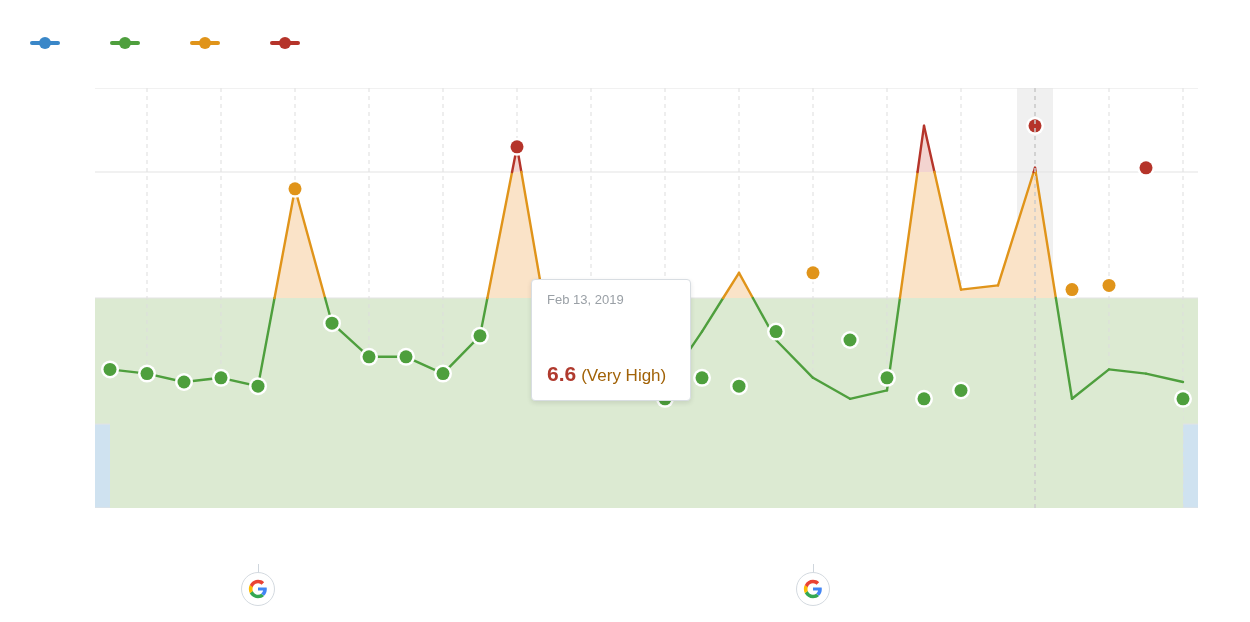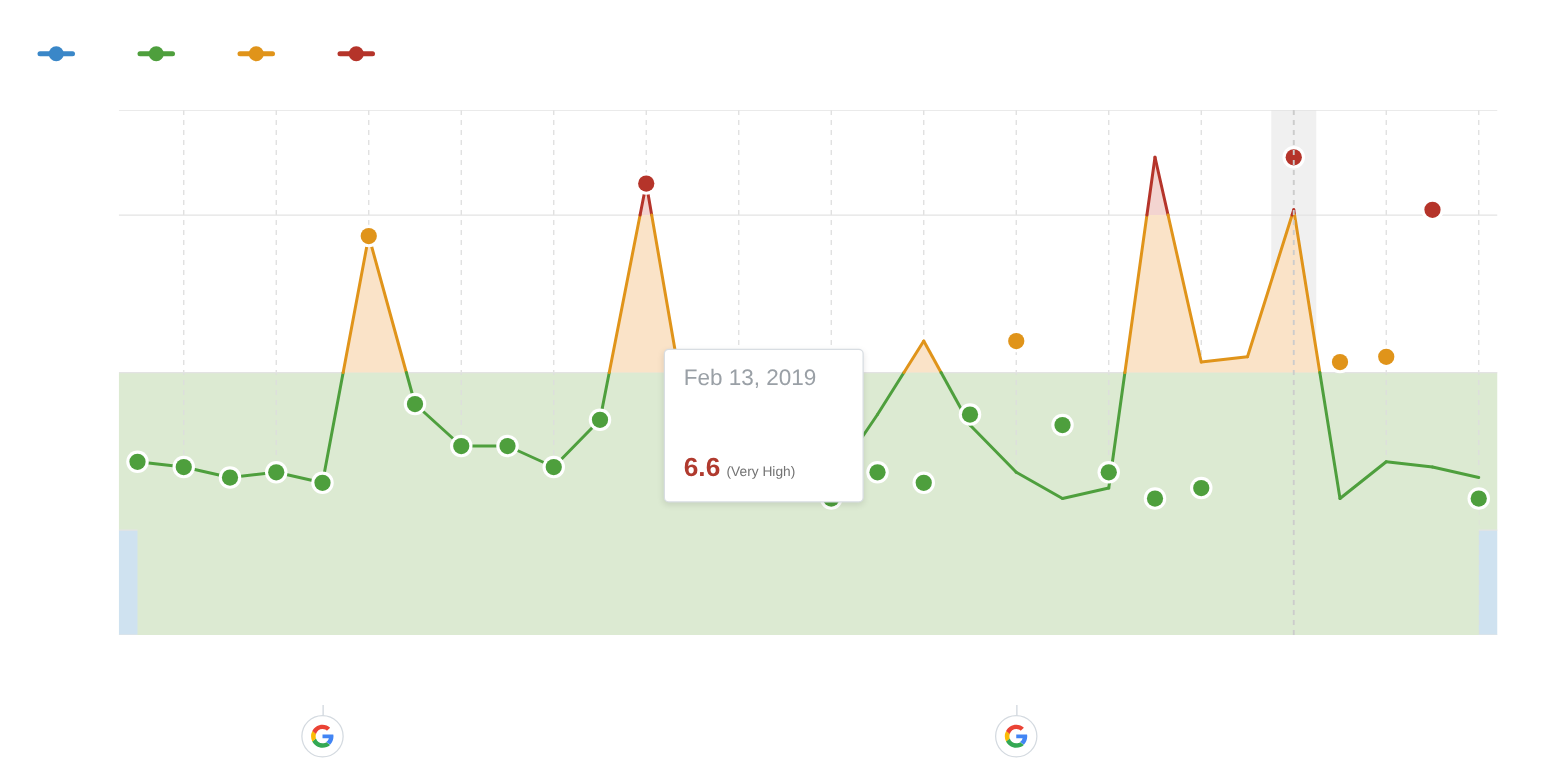--- a/index.html
+++ b/index.html
@@ -185,39 +185,39 @@
     top: 279px;
     width: 160px;
     background: #ffffff;
     border: 1px solid #d8dde2;
     border-radius: 4px;
     box-shadow: 0 2px 5px rgba(0,0,0,0.10);
     padding: 12px 15px 14px 15px;
     box-sizing: border-box;
   }
   #tooltip .tt-date {
-    font-size: 18px;
+    font-size: 13px;
     color: #9aa0a6;
     margin-bottom: 11px;
     white-space: nowrap;
   }
   #tooltip .tt-val-row {
     display: flex;
     align-items: baseline;
     white-space: nowrap;
   }
   #tooltip .tt-value {
     font-size: 21px;
     font-weight: bold;
     color: #b03a2e;
     margin-right: 5px;
   }
   #tooltip .tt-level {
-    font-size: 11px;
-    color: #737373;
+    font-size: 17px;
+    color: #a16207;
     margin-top: 48px;
   }
 </style>
 </head>
 <body>
 
 <div id="root">
 
   <div id="legend">
       <div class="legend-item">

